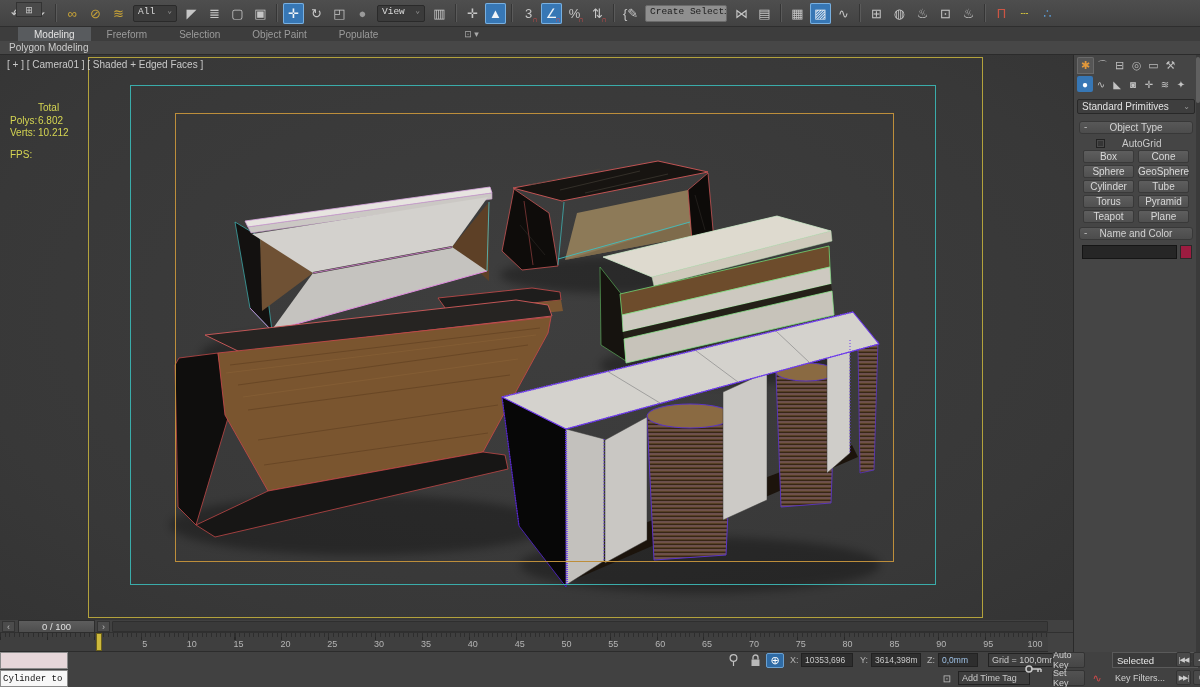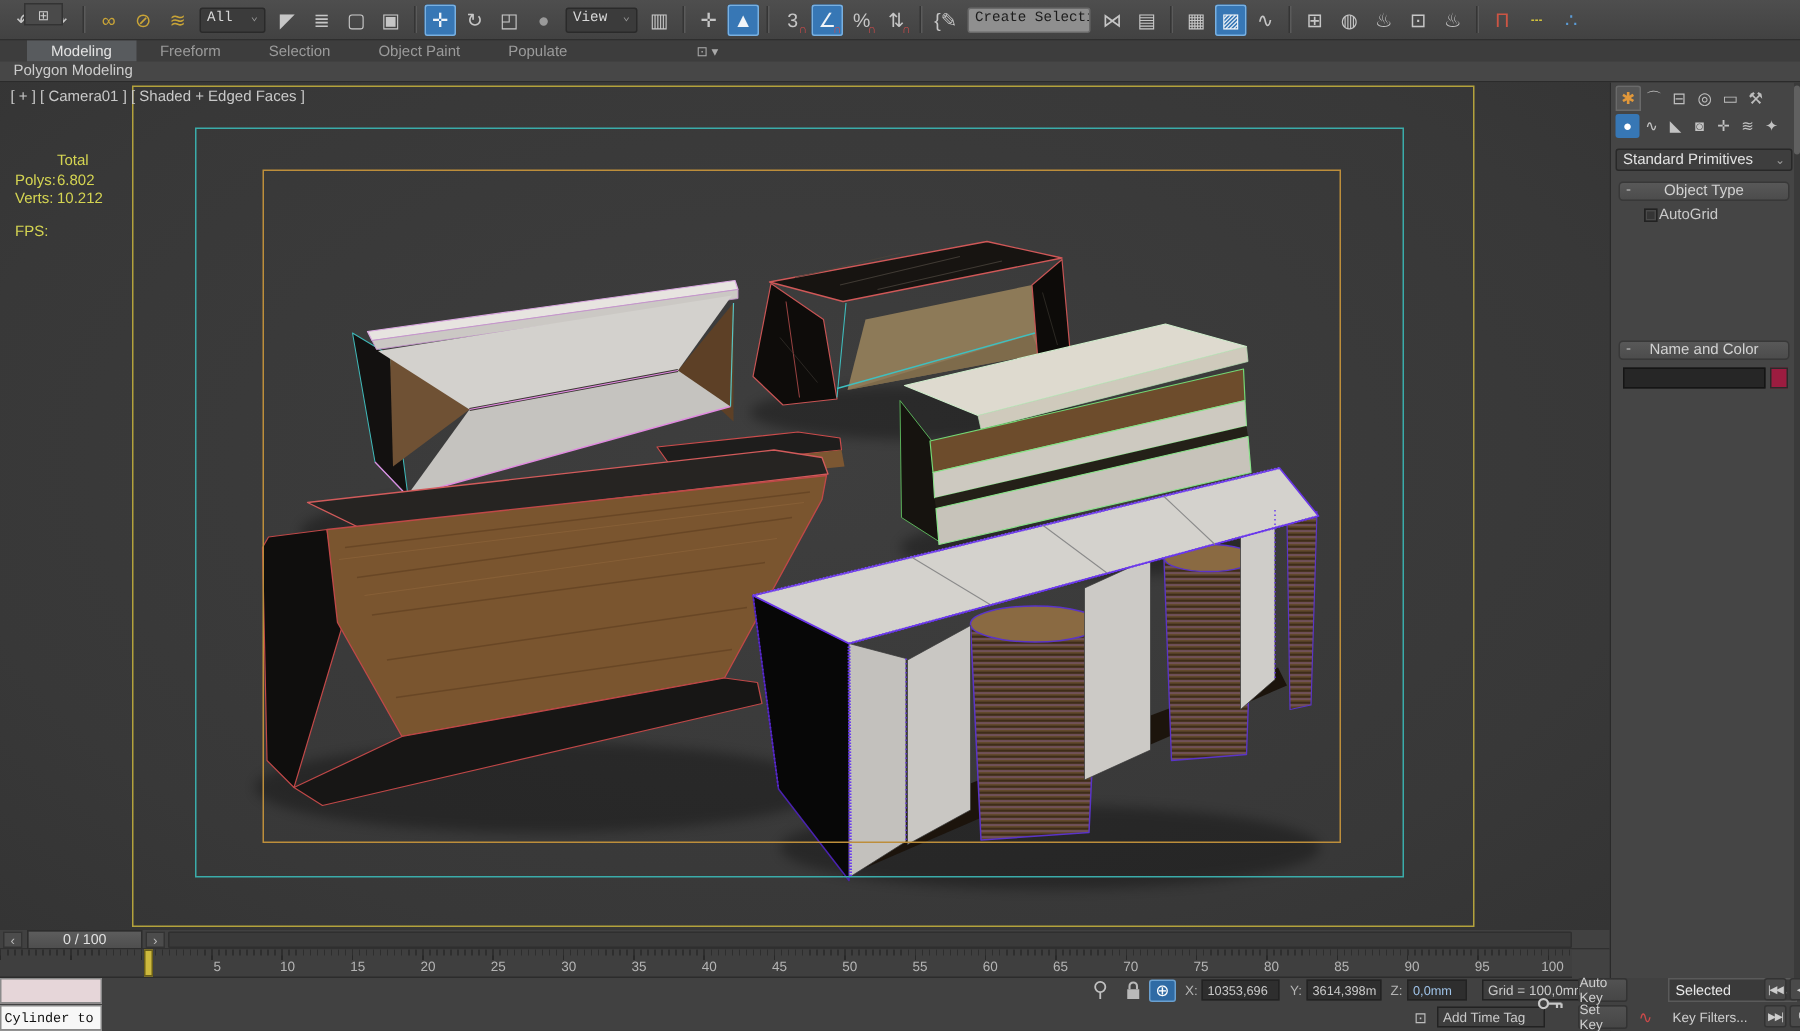--- a/index.html
+++ b/index.html
@@ -55,21 +55,21 @@
   .cp-cat { width:16px; height:16px; display:flex; align-items:center; justify-content:center;
             color:#c3c3c3; font-size:10px; border-radius:2px; }
   .cp-cat.active { background:#3777b5; color:#fff; }
   #cp-dd { position:absolute; left:3px; top:44px; width:118px; height:15px; background:#3e3e3e;
            border:1px solid #282828; border-radius:2px; color:#e2e2e2; font-size:10px;
            display:flex; align-items:center; justify-content:space-between; padding:0 4px; }
   .rollout { position:absolute; left:5px; width:114px; height:13px; background:linear-gradient(#585858,#4c4c4c);
              border:1px solid #383838; border-radius:3px; color:#d2d2d2; font-size:10px;
              display:flex; align-items:center; justify-content:center; }
   .rollout .minus { position:absolute; left:4px; top:-1px; color:#bbb; }
-  #cp-autogrid { position:absolute; left:22px; top:83px; display:flex; align-items:center; gap:1px;
+  #cp-autogrid { position:absolute; left:22px; top:83px; display:flex; align-items:center; gap:17px;
                  color:#c9c9c9; font-size:10px; }
   #cp-autogrid .box { width:9px; height:9px; background:#353535; border:1px solid #222;
                       box-shadow:inset 0 0 0 1px #4a4a4a; }
   #prim-grid { position:absolute; left:9px; top:95px; width:106px; display:grid;
                grid-template-columns:51px 51px; grid-auto-rows:13px; gap:2px 4px; }
   .prim-btn { background:linear-gradient(#5e5e5e,#505050); border:1px solid #393939; border-radius:2px;
               color:#d8d8d8; font-size:10px; display:flex; align-items:center; justify-content:center; }
   #nc-field { position:absolute; left:8px; top:190px; width:95px; height:14px; background:#262626;
               border:1px solid #151515; }
   #nc-swatch { position:absolute; left:106px; top:190px; width:12px; height:14px; background:#9c1c40;
@@ -340,20 +340,32 @@
     <span class="car" style="color:#999;font-size:8px">⌄</span>
   </div>
   <div class="rollout" style="top:66px">
     <span class="minus">-</span>
     <span>Object Type</span>
   </div>
   <div id="cp-autogrid">
     <span class="box"></span>
     <span>AutoGrid</span>
   </div>
+  <div id="prim-grid">
+      <div class="prim-btn">Box</div>
+      <div class="prim-btn">Cone</div>
+      <div class="prim-btn">Sphere</div>
+      <div class="prim-btn">GeoSphere</div>
+      <div class="prim-btn">Cylinder</div>
+      <div class="prim-btn">Tube</div>
+      <div class="prim-btn">Torus</div>
+      <div class="prim-btn">Pyramid</div>
+      <div class="prim-btn">Teapot</div>
+      <div class="prim-btn">Plane</div>
+    </div>
   <div class="rollout" style="top:172px">
     <span class="minus">-</span>
     <span>Name and Color</span>
   </div>
   <div id="nc-field"></div>
   <div id="nc-swatch"></div>
   <div id="cp-scroll">
       <div class="thumb"></div>
     </div>
 </div>

